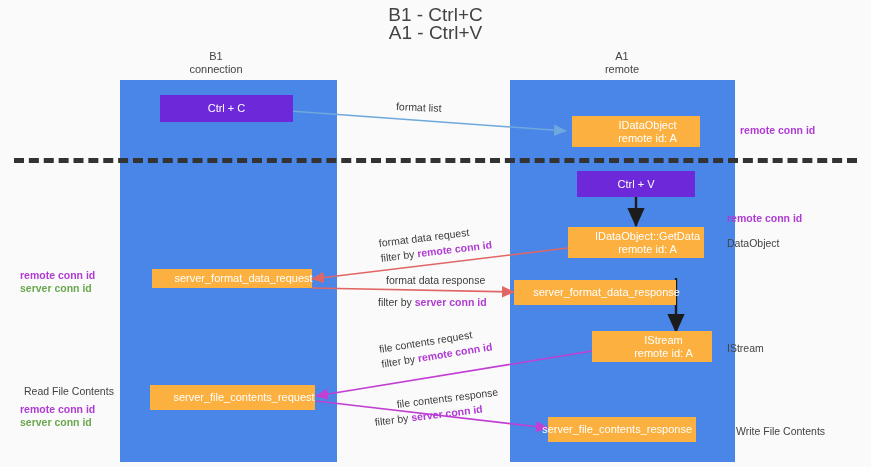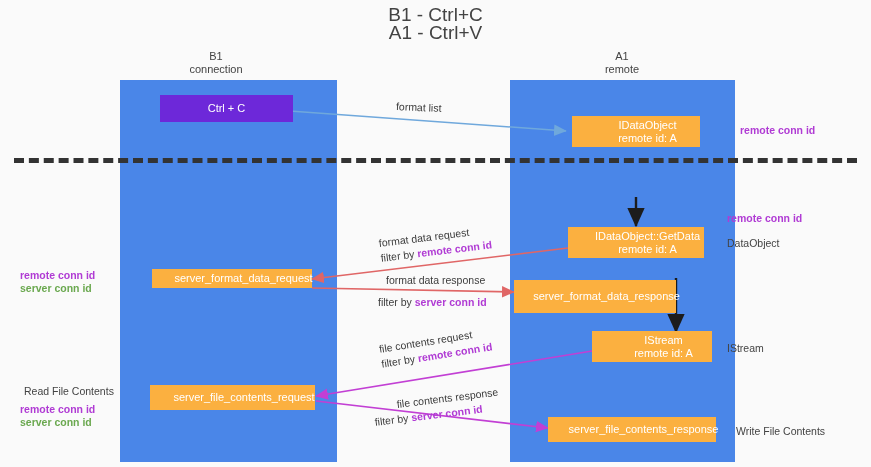--- a/index.html
+++ b/index.html
@@ -119,44 +119,47 @@
 
   <div class="box green" style="left:160px;top:95px;width:133px;height:27px;">
     <span>Ctrl + C</span>
   </div>
 
   <div class="box orange" style="left:572px;top:116px;width:128px;height:31px;flex-direction:column;">
     <span>IDataObject</span>
     <span>remote id: A</span>
   </div>
 
+  <div class="box green" style="left:577px;top:171px;width:118px;height:26px;">
+    <span>Ctrl + V</span>
+  </div>
 
   <div class="box orange" style="left:568px;top:227px;width:136px;height:31px;flex-direction:column;">
     <span>IDataObject::GetData</span>
     <span>remote id: A</span>
   </div>
 
   <div class="box orange" style="left:152px;top:269px;width:160px;height:19px;">
     <span>server_format_data_request</span>
   </div>
 
-  <div class="box orange" style="left:514px;top:280px;width:162px;height:33px;">
+  <div class="box orange" style="left:514px;top:280px;width:162px;height:25px;">
     <span>server_format_data_response</span>
   </div>
 
   <div class="box orange" style="left:592px;top:331px;width:120px;height:31px;flex-direction:column;">
     <span>IStream</span>
     <span>remote id: A</span>
   </div>
 
   <div class="box orange" style="left:150px;top:385px;width:165px;height:25px;">
     <span>server_file_contents_request</span>
   </div>
 
-  <div class="box orange" style="left:548px;top:417px;width:168px;height:25px;">
+  <div class="box orange" style="left:548px;top:417px;width:148px;height:25px;justify-content:flex-end;">
     <span>server_file_contents_response</span>
   </div>
 
   <div class="lbl" style="left:396px;top:100px;transform:rotate(2.2deg);">format list</div>
 
   <div class="lbl rot" style="left:378px;top:236px;transform:rotate(-7deg);">
     <div>format data request</div>
     <div><span>filter by </span><span class="purple">remote conn id</span></div>
   </div>
 

